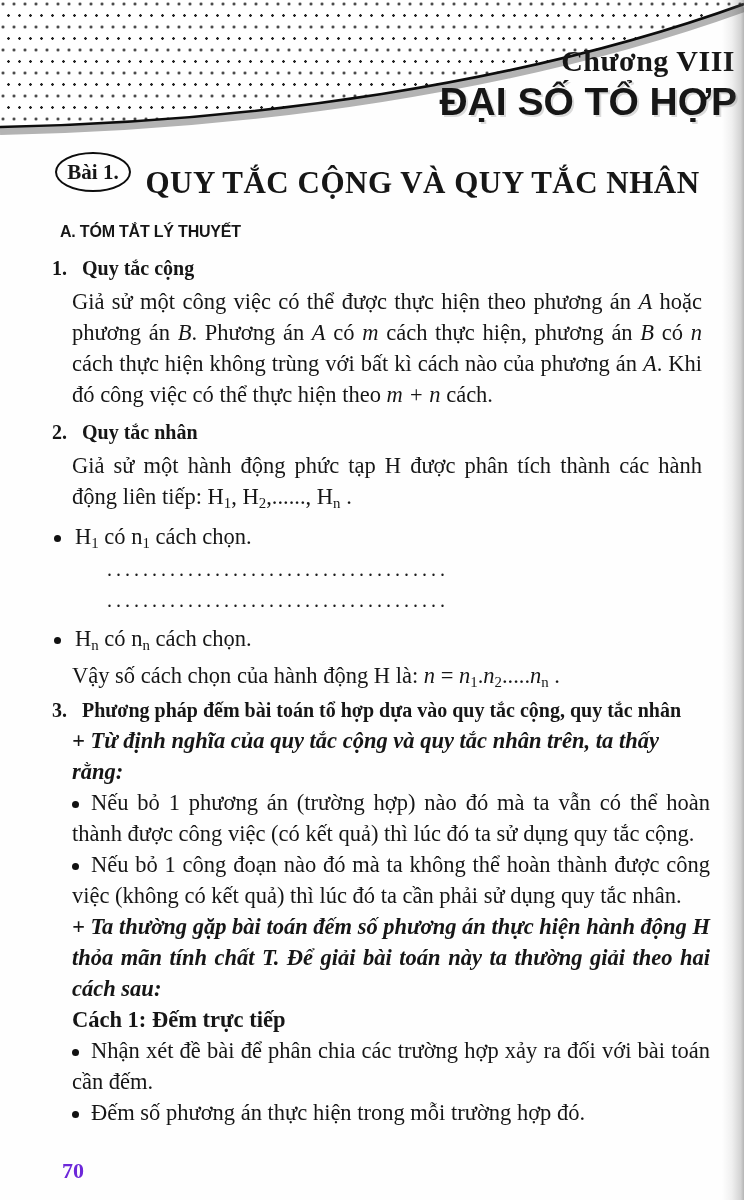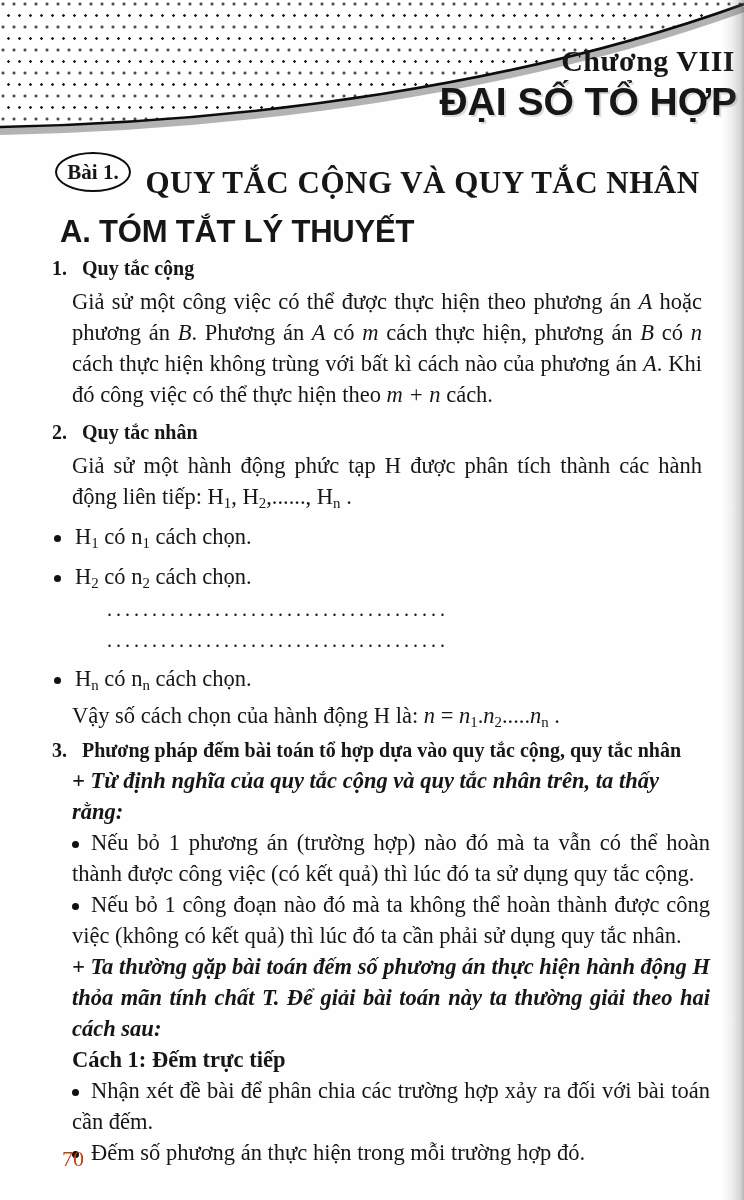--- a/index.html
+++ b/index.html
@@ -47,21 +47,21 @@
   }
   .lesson-title{
     flex:1;margin:13px;text-align:center;
     font-size:31px;font-weight:bold;letter-spacing:.5px;
   }
   
   main{padding:0 34px 0 52px;font-size:22.5px;line-height:31px;}
   .section-heading{
     margin:16px 0 0 8px;
     font-family:"Liberation Sans","DejaVu Sans",sans-serif;
-    font-size:31px;font-weight:bold;letter-spacing:-.2px;line-height:28px;
+    font-size:16px;font-weight:bold;letter-spacing:-.2px;line-height:28px;
   }
   .item-head{margin:7px 0 0 0;font-weight:bold;font-size:20px;line-height:30px;}
   .item-head .num{display:inline-block;min-width:30px;}
   .body{margin:3px 8px 0 20px;}
   .just{text-align:justify;}
   .hbullet{margin:9px 0 0 2px;}
   .hbullet .btxt{padding-left:14px;}
   .tbullet{margin:0 0 0 20px;}
   .tbullet .btxt{padding-left:12px;}
   .dot{
@@ -72,22 +72,22 @@
     margin:3px 0 0 55px;line-height:28px;
     font-size:20px;letter-spacing:4px;color:#1c1c1c;
     white-space:nowrap;overflow:hidden;max-width:400px;
   }
   .note{margin:0 0 0 20px;font-weight:bold;font-style:italic;}
   .case-title{margin:0 0 0 20px;font-weight:bold;}
   .it{font-style:italic;}
   sub{font-size:.66em;line-height:0;vertical-align:-.27em;}
   
   .page-number{
-    position:absolute;left:62px;bottom:28px;
-    font-size:22px;color:#c2410c;
+    position:absolute;left:62px;bottom:16px;
+    font-size:22px;color:#6d28d9;font-weight:bold;
   }
   .scan-edge{
     position:absolute;top:0;right:0;width:22px;height:1200px;
     background:linear-gradient(to right,
       rgba(110,110,110,0) 0%,
       rgba(110,110,110,.10) 45%,
       rgba(100,100,100,.28) 85%,
       rgba(90,90,90,.45) 100%);
     pointer-events:none;
   }
@@ -120,21 +120,20 @@
     <section>
       <p class="item-head"><span class="num">1.</span><span>Quy tắc cộng</span></p>
       <p class="body just">Giả sử một công việc có thể được thực hiện theo phương án <span class="it">A</span> hoặc phương án <span class="it">B</span>. Phương án <span class="it">A</span> có <span class="it">m</span> cách thực hiện, phương án <span class="it">B</span> có <span class="it">n</span> cách thực hiện không trùng với bất kì cách nào của phương án <span class="it">A</span>. Khi đó công việc có thể thực hiện theo <span class="it">m + n</span> cách.</p>
     </section>
 
     <section>
       <p class="item-head"><span class="num">2.</span><span>Quy tắc nhân</span></p>
       <p class="body just">Giả sử một hành động phức tạp H được phân tích thành các hành động liên tiếp: H<sub>1</sub>, H<sub>2</sub>,......, H<sub>n</sub> .</p>
 
       <p class="hbullet"><span class="dot"></span><span class="btxt">H<sub>1</sub> có n<sub>1</sub> cách chọn.</span></p>
-      <p class="hbullet"><span class="dot"></span><span class="btxt">H<sub>2</sub> có n<sub>2</sub> cách chọn.</span></p>
 
       <p class="dotline">......................................</p>
       <p class="dotline">......................................</p>
 
       <p class="hbullet"><span class="dot"></span><span class="btxt">H<sub>n</sub> có n<sub>n</sub> cách chọn.</span></p>
 
       <p class="body" style="margin-top:6px">Vậy số cách chọn của hành động H là: <span class="it">n</span> = <span class="it">n</span><sub>1</sub>.<span class="it">n</span><sub>2</sub>.....<span class="it">n</span><sub>n</sub> .</p>
     </section>
 
     <section>

